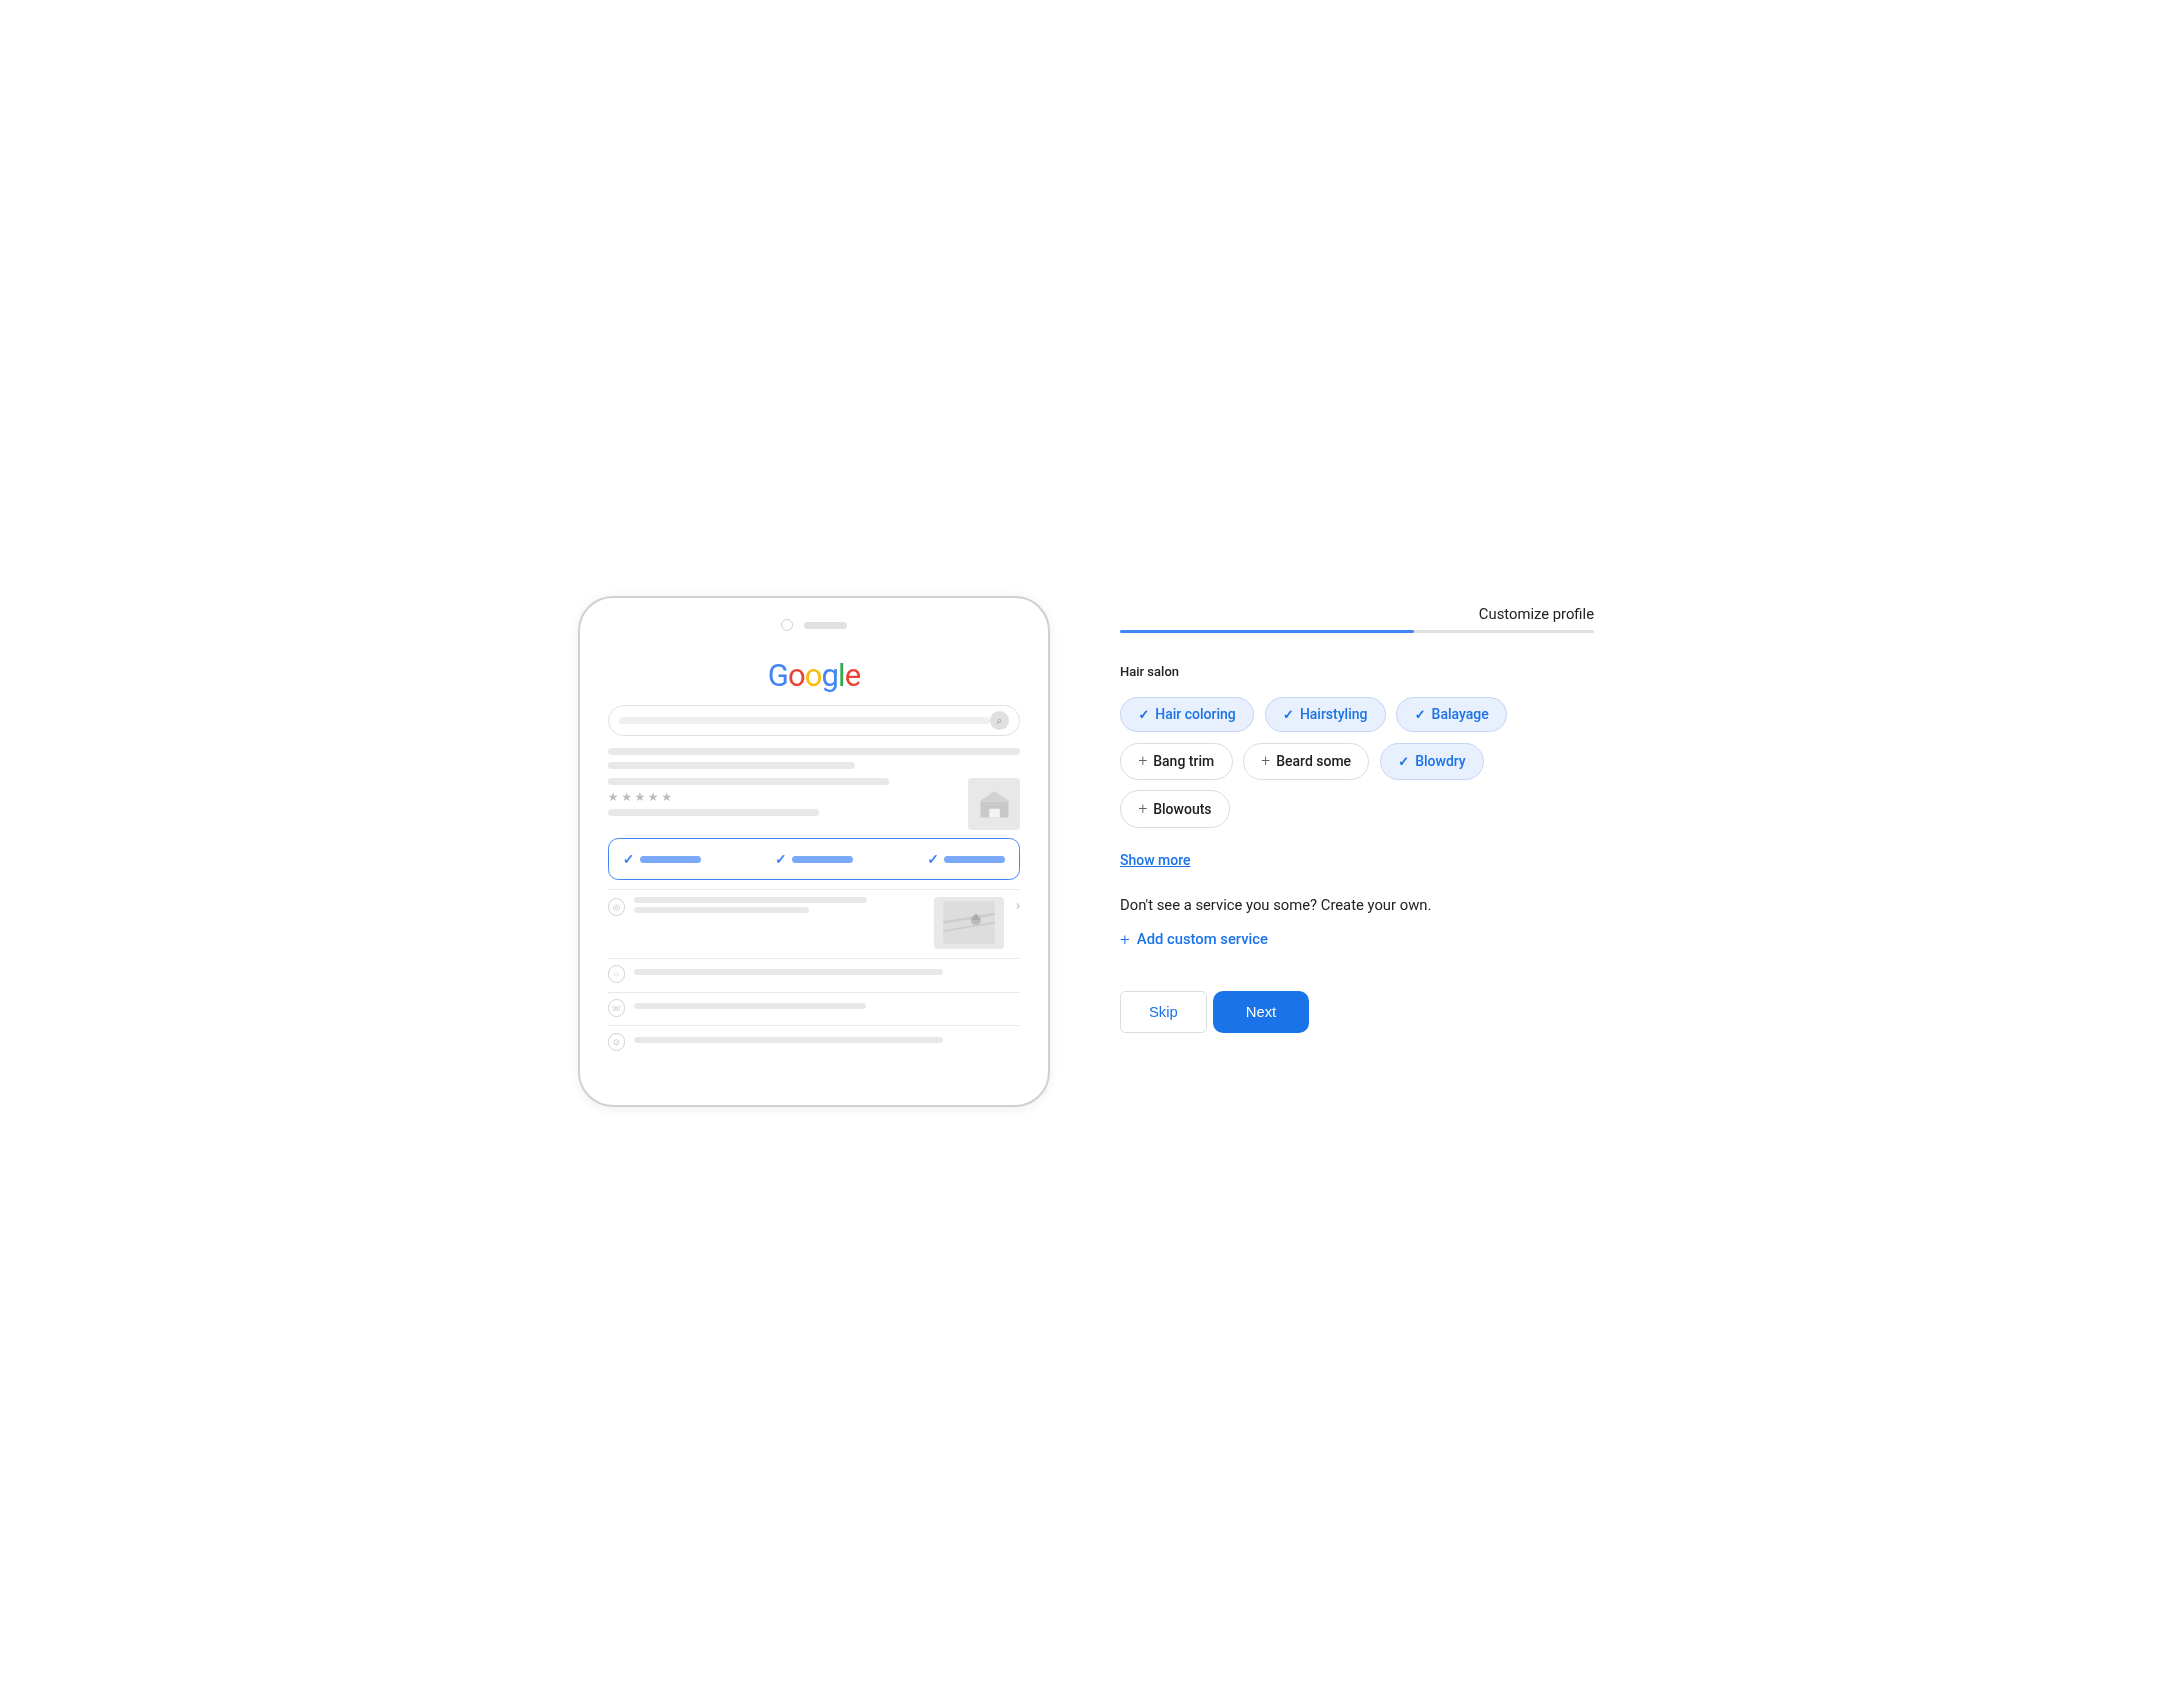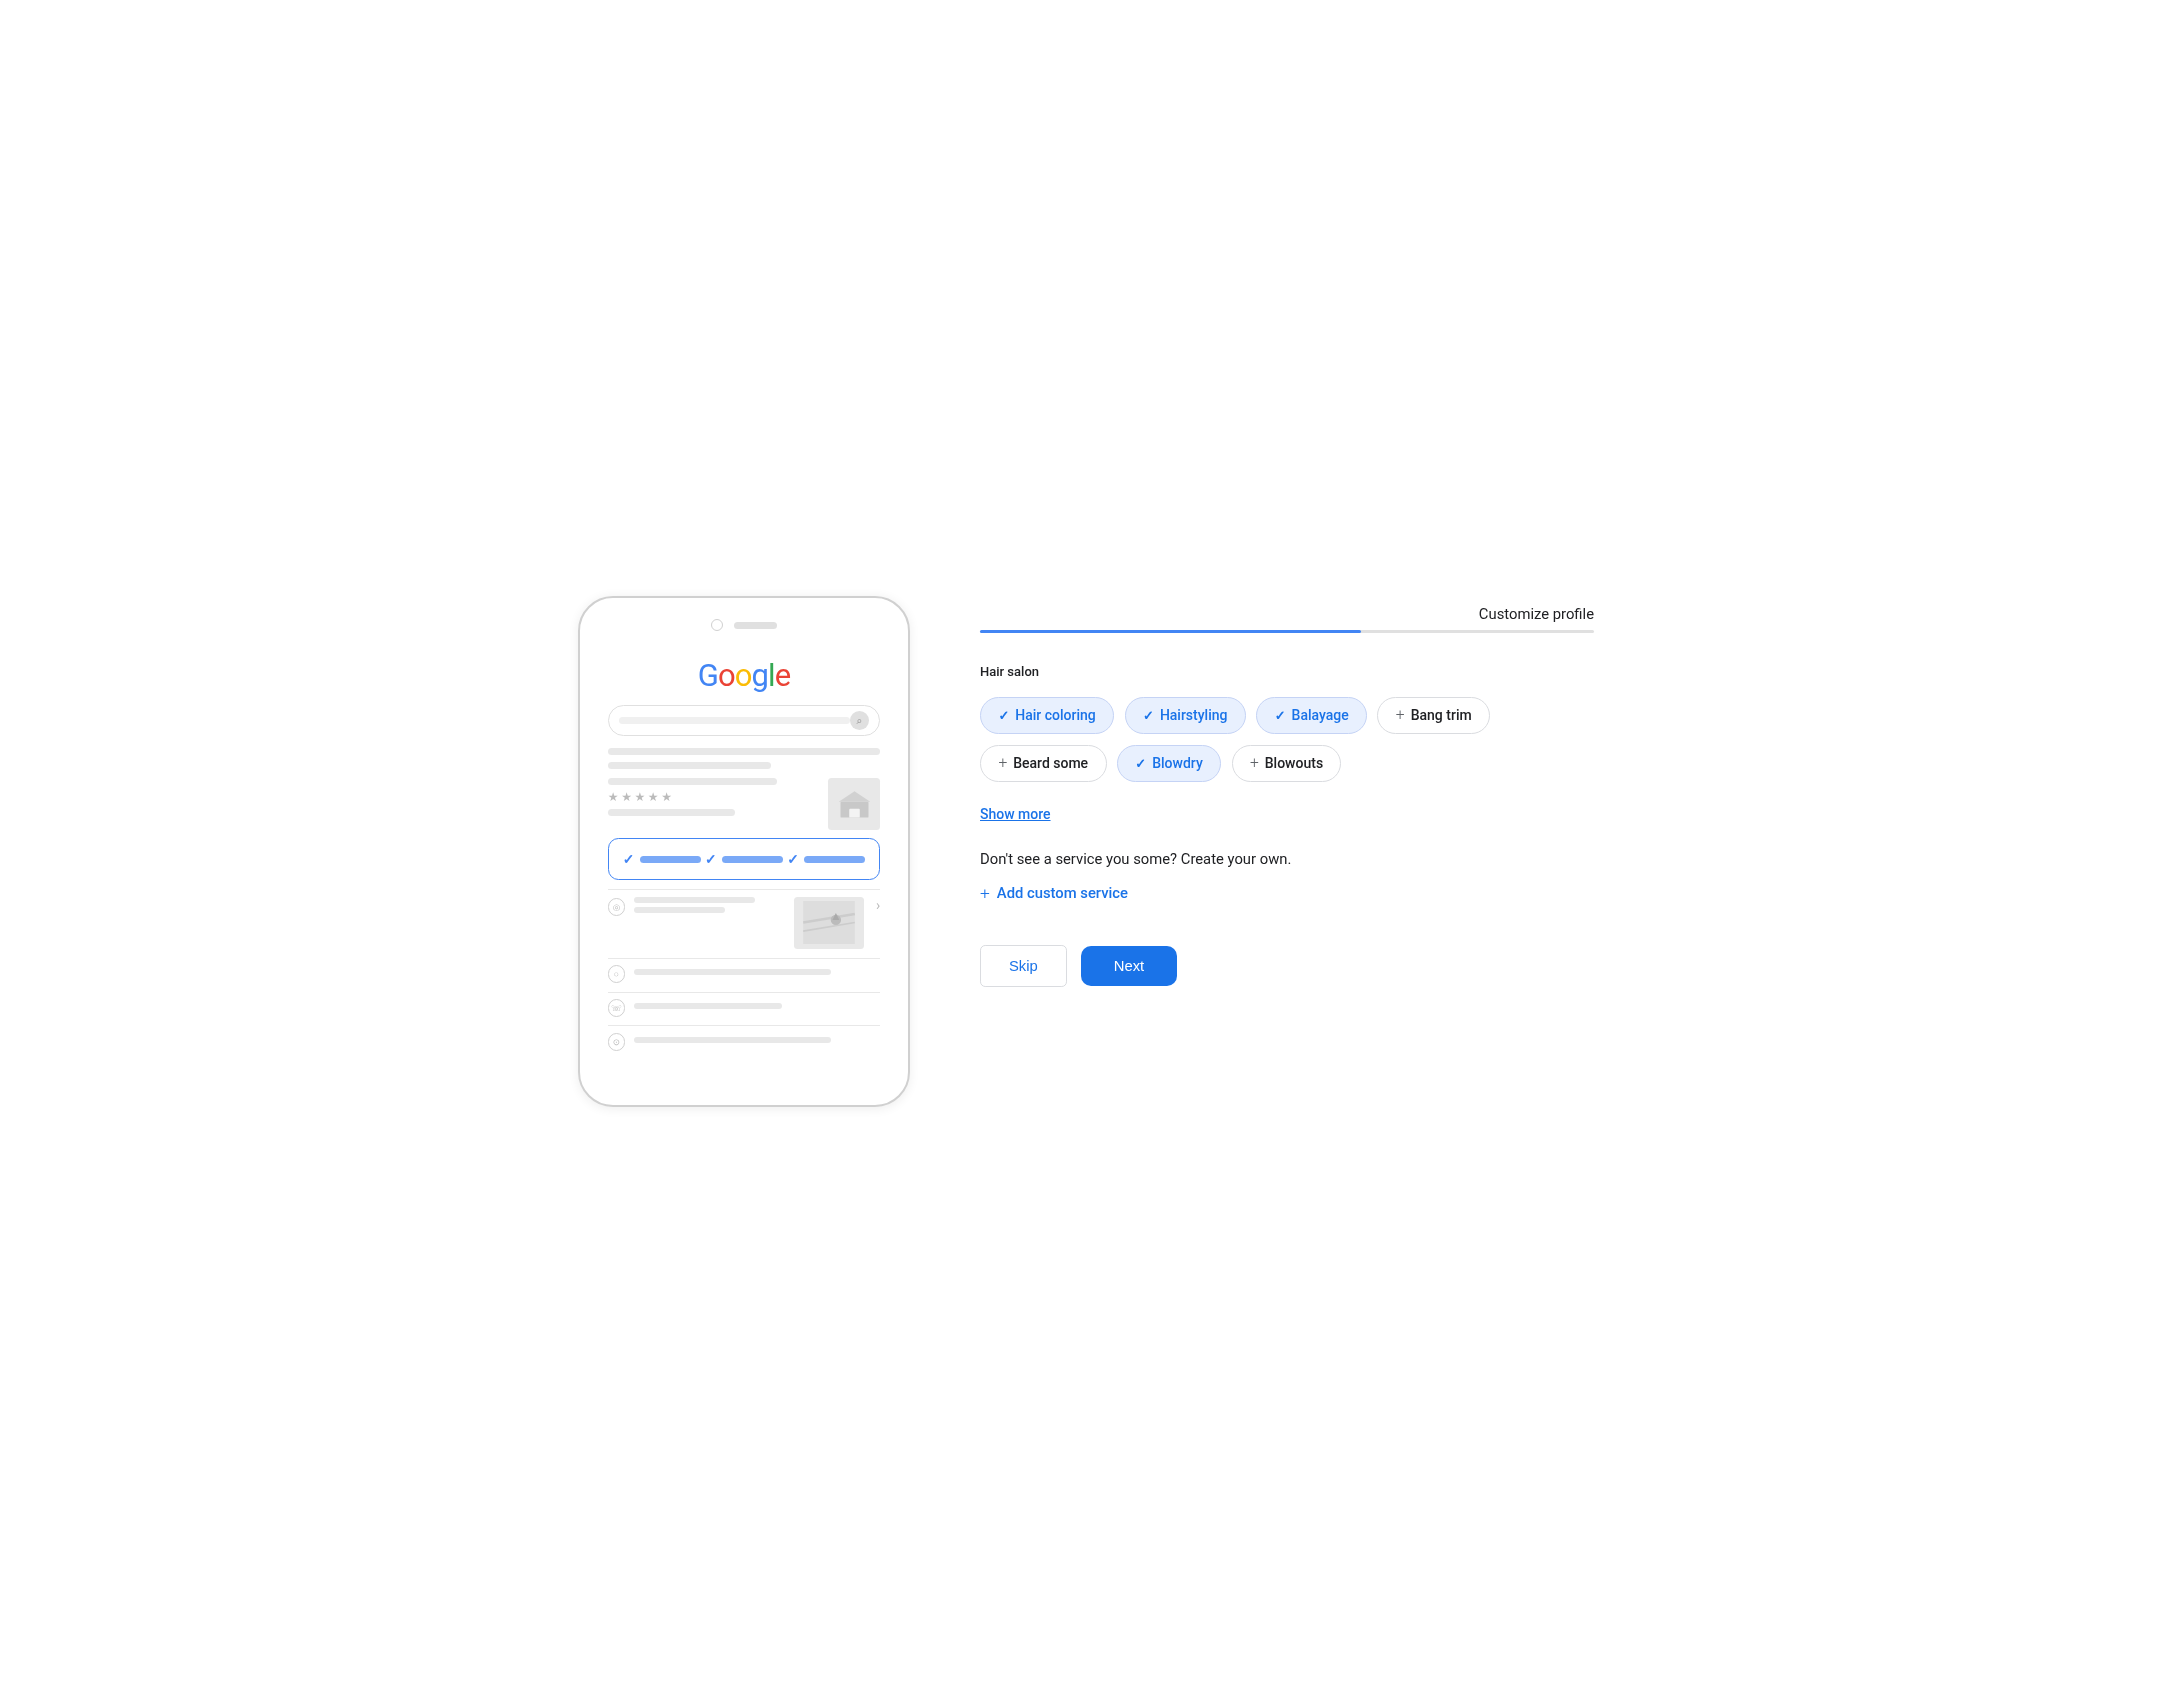--- a/index.html
+++ b/index.html
@@ -13,21 +13,21 @@
     }
     .container {
       display: flex;
       width: 1086px;
       padding: 52px 35px;
       gap: 70px;
       align-items: flex-start;
     }
     
     .phone-mockup {
-      width: 332px;
+      width: 472px;
       flex-shrink: 0;
       position: relative;
     }
     .phone-frame {
       border: 2.6px solid #d0d0d0;
       border-radius: 35px;
       background: #fff;
       padding: 21px 17.4px 35px 17.4px;
       position: relative;
       box-shadow: 0 1.7px 10.4px rgba(0,0,0,0.07);
@@ -322,22 +322,21 @@
       font-weight: 500;
       cursor: pointer;
       margin-bottom: 42px;
     }
     .add-custom-plus {
       font-size: 17.4px;
       font-weight: 300;
     }
     .action-buttons {
       display: flex;
-      gap: 14px;
-      align-items: center;
+      gap: 6px;
     }
     .btn-skip {
       padding: 12px 28px;
       border: 1.3px solid #dadce0;
       border-radius: 5.2px;
       background: #fff;
       font-size: 14.8px;
       font-weight: 500;
       color: #1a73e8;
       cursor: pointer;

